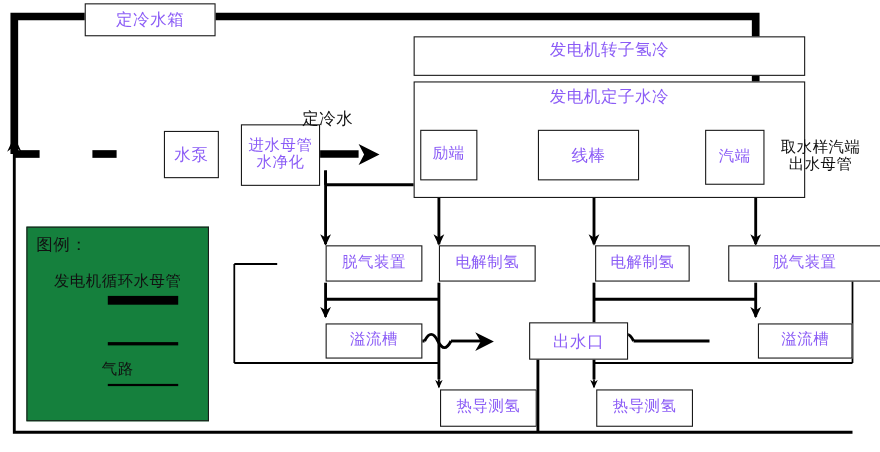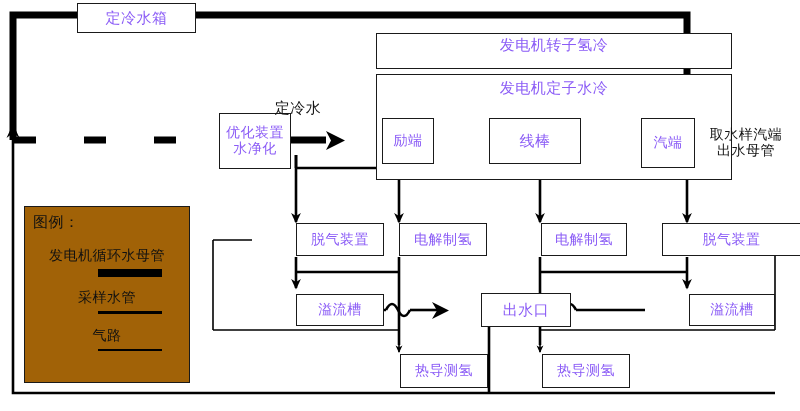--- a/index.html
+++ b/index.html
@@ -49,21 +49,21 @@
     text-align: center;
     line-height: 1.15;
     letter-spacing: 0.5px;
     white-space: pre-line;
     z-index: 6;
   }
   .legend-box {
     position: absolute;
     box-sizing: border-box;
     border: 1.4px solid #1a1a1a;
-    background: #a16207;
+    background: #15803d;
     z-index: 5;
   }
   .legend-title {
     position: absolute;
     left: 8px;
     top: 6px;
     color: #111111;
     letter-spacing: 0.5px;
   }
   .legend-row {
@@ -191,23 +191,26 @@
       <line x1="390" y1="140" x2="445" y2="140"></line>
       <line x1="521" y1="140" x2="597" y2="140"></line>
     </g>
   </svg>
 
   <div class="box f15" style="left:33px; top:3px; width:119px; height:30px;">
     <span>定冷水箱</span>
   </div>
 
 
+  <div class="box f15" style="left:105px; top:119px; width:50px; height:43px;">
+    <span>水泵</span>
+  </div>
 
   <div class="box f14" style="left:175px; top:113px; width:72px; height:56px; white-space:pre-line;">
-    <span>优化装置
+    <span>进水母管
 水净化</span>
   </div>
 
   <div class="box f15 titlebox" style="left:332px; top:33px; width:356px; height:36px;">
     <span style="width:100%;">发电机转子氢冷</span>
   </div>
 
   <div class="box f14" style="left:338px; top:118px; width:52px; height:46px; z-index:7;">
     <span>励端</span>
   </div>
@@ -266,20 +269,19 @@
   <div class="freetext f14" style="left:694px; top:126px; width:104px;">取水样汽端
 出水母管</div>
 
   <div class="legend-box" style="left:24px; top:206px; width:166px; height:177px;">
 
     <div class="legend-title f15">图例：</div>
 
     <div class="legend-row f14" style="top:40px;">发电机循环水母管</div>
     <div class="legend-swatch" style="left:73px; top:62px; width:64px; height:8px;"></div>
 
-    <div class="legend-row f14" style="top:82px;">采样水管</div>
     <div class="legend-swatch" style="left:73px; top:104px; width:64px; height:3.4px;"></div>
 
     <div class="legend-row f14" style="top:120px;font-family:Liberation Mono, monospace;">气路</div>
     <div class="legend-swatch" style="left:73px; top:142px; width:64px; height:1.8px;"></div>
   </div>
 
 </div>
 
 </body></html>

